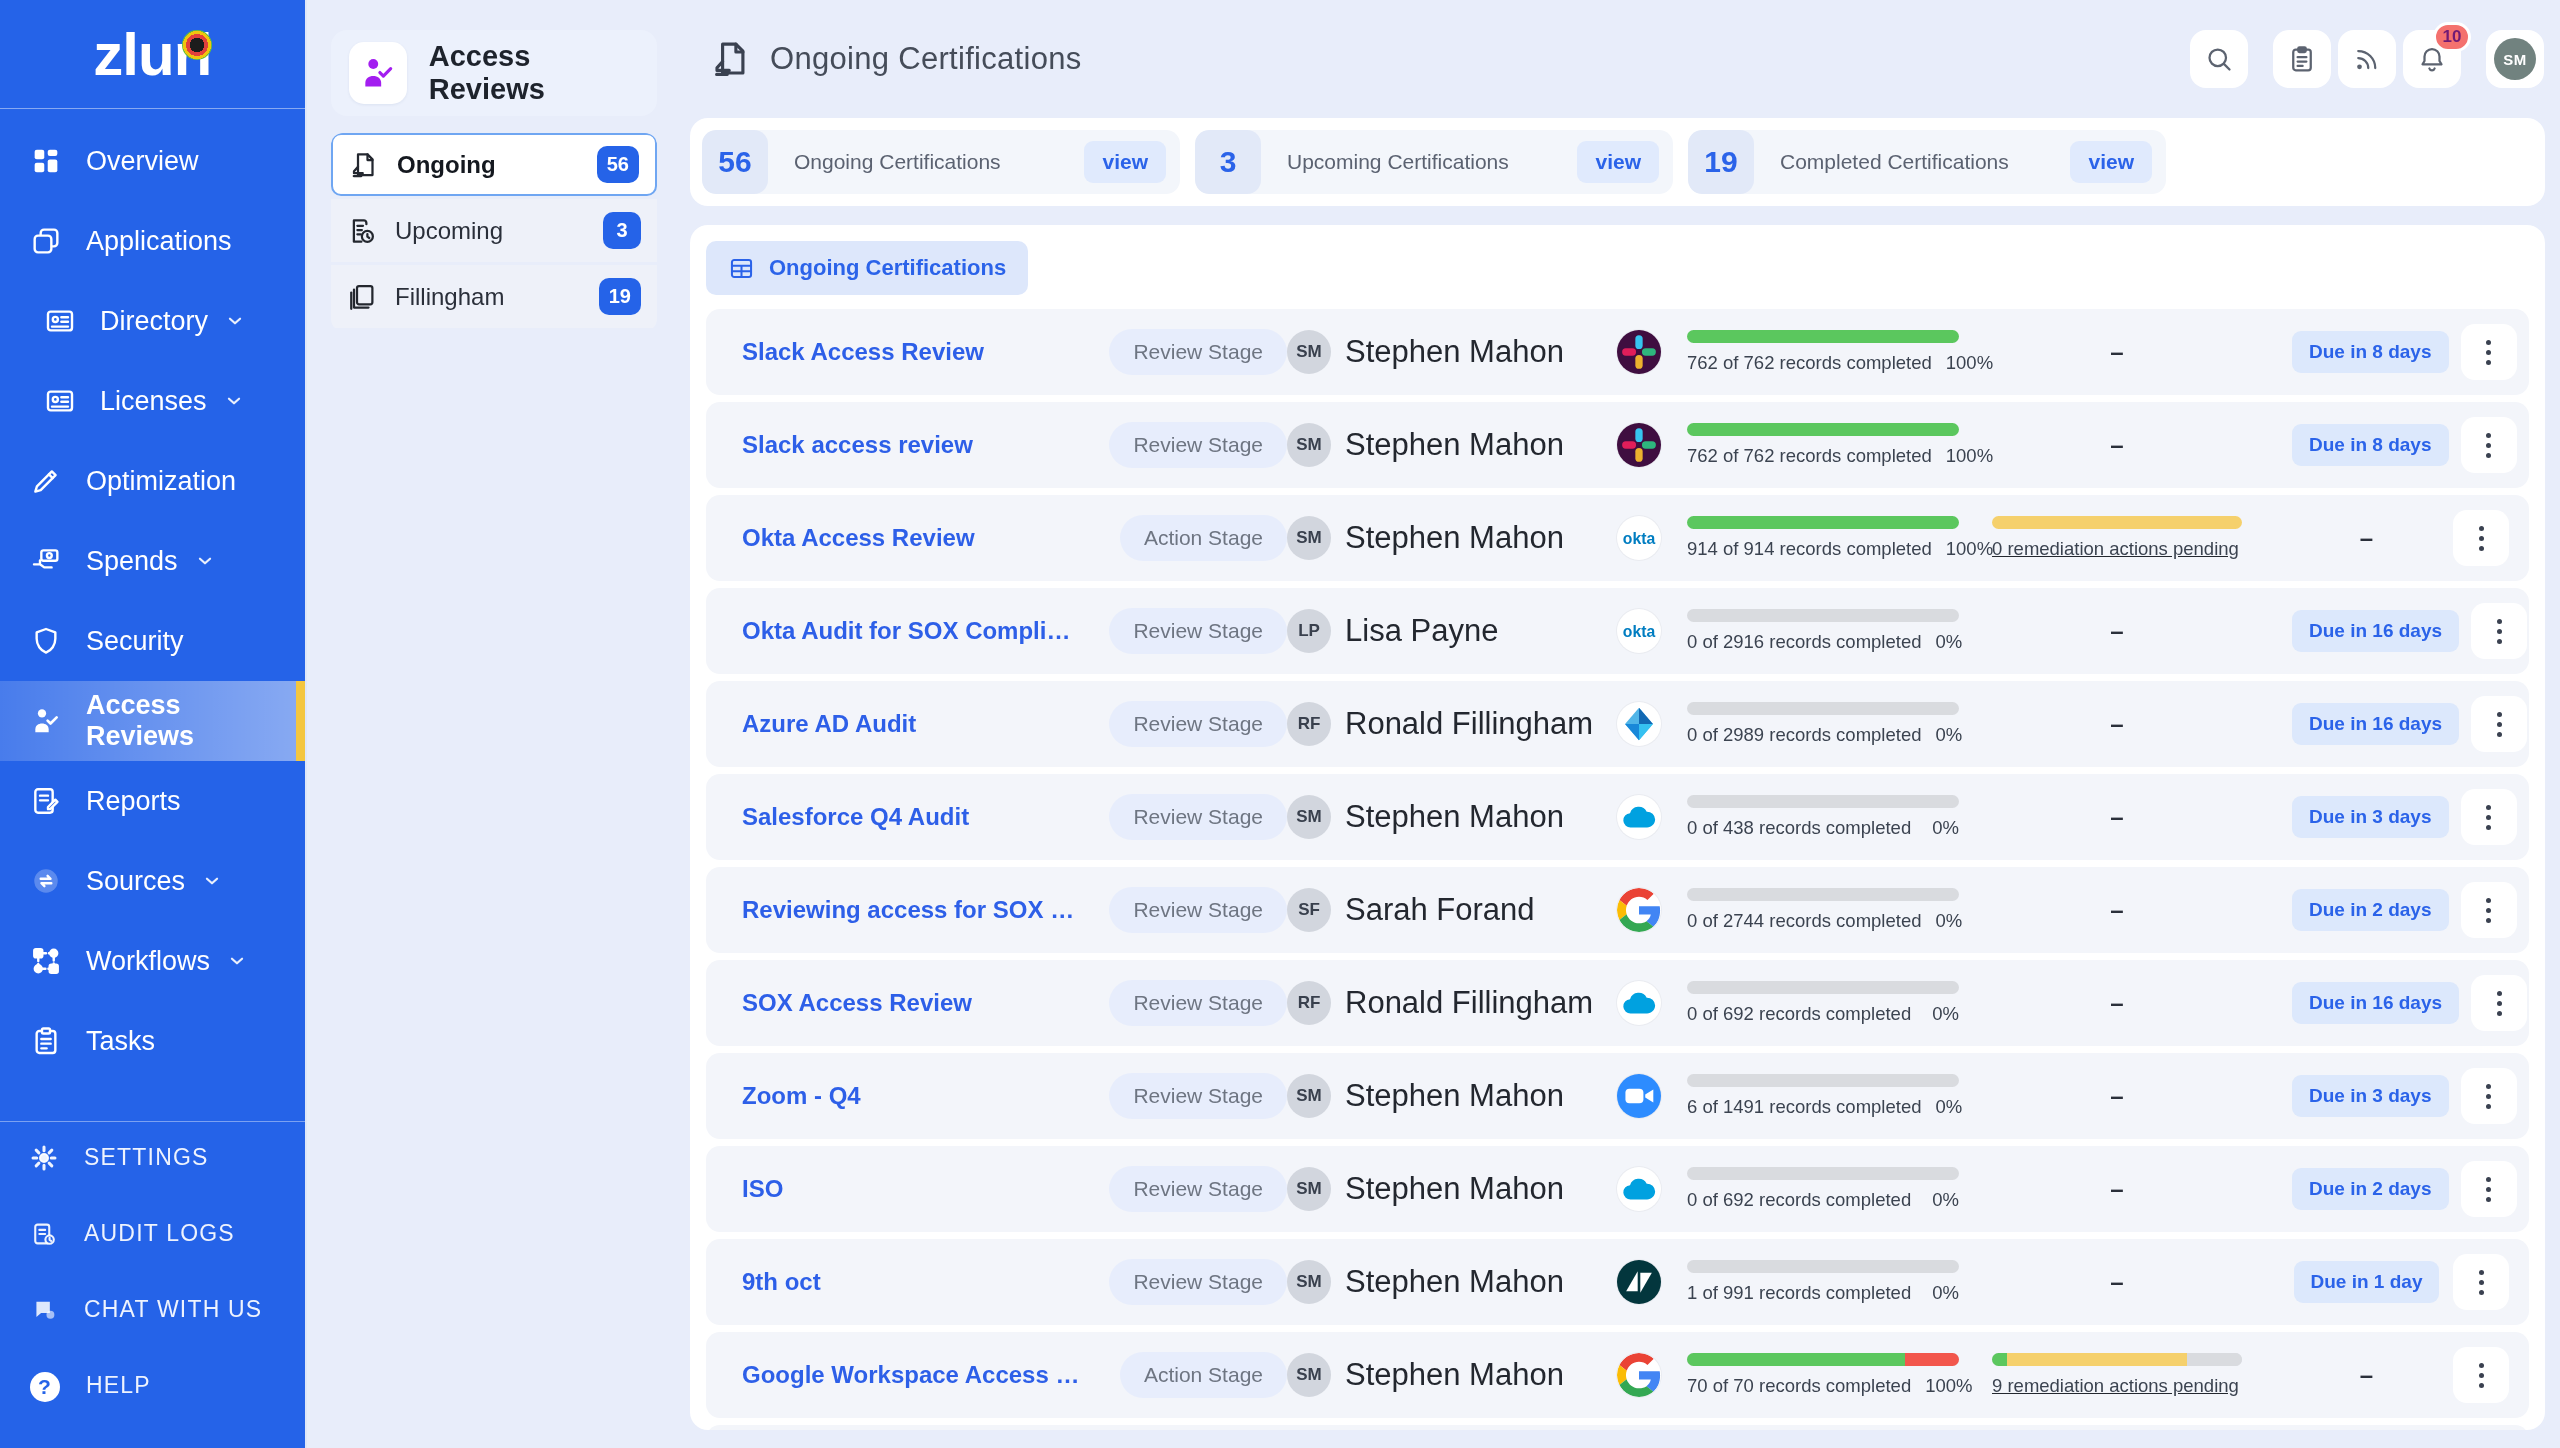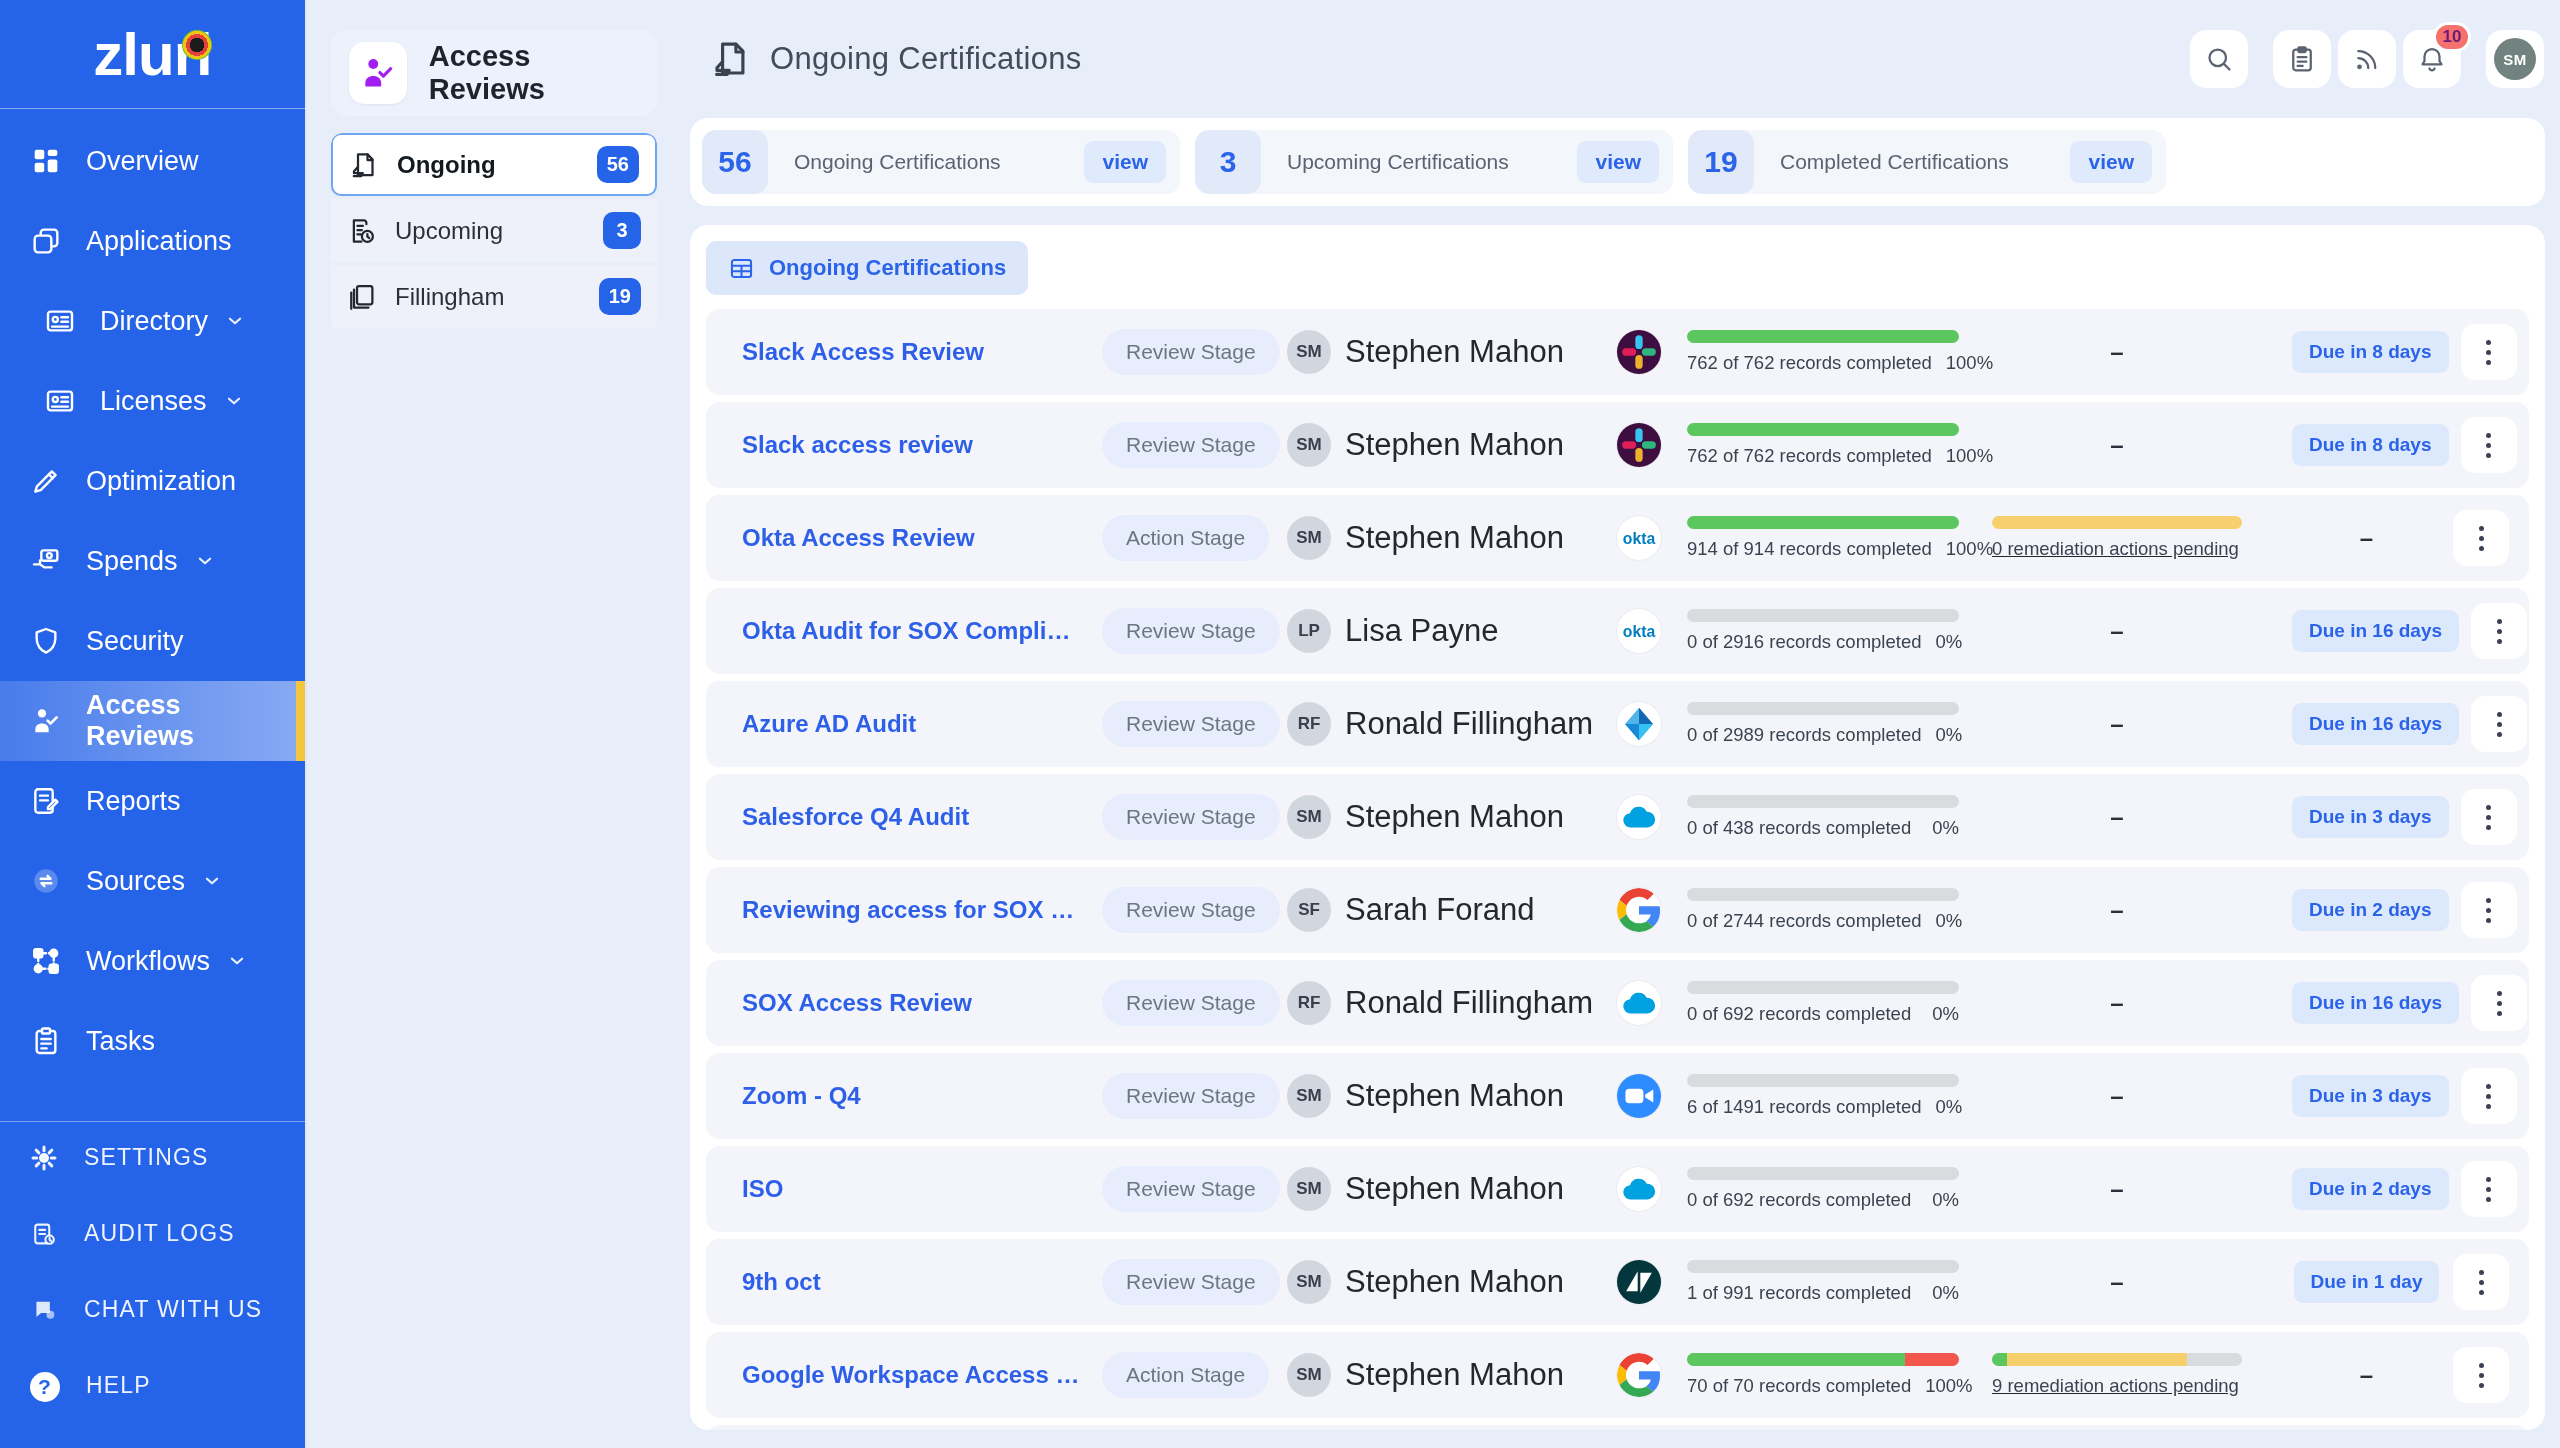--- a/index.html
+++ b/index.html
@@ -91,21 +91,21 @@
     padding:16px; overflow:hidden; }
   .tab-pill { display:inline-flex; align-items:center; gap:14px; height:54px; padding:0 22px;
     background:#DDE7FB; border-radius:10px; border:none; cursor:pointer; margin-bottom:14px; font-family:inherit; }
   .tab-pill .icn { width:27px; height:27px; color:#2B63E9; }
   .tab-label { font-size:22px; font-weight:700; color:#2B63E9; }
 
   .crow { height:86px; background:#F3F5FA; border-radius:14px; margin-bottom:7px;
     display:flex; align-items:center; padding:0 20px 0 36px; }
   .c-name { flex:0 0 360px; font-size:24px; font-weight:700; color:#2D5FE8; text-decoration:none;
     white-space:nowrap; overflow:hidden; text-overflow:ellipsis; padding-right:20px; }
-  .c-stage { flex:0 0 185px; }
+  .c-stage { flex:0 0 185px;text-align:right; }
   .stage-pill { display:inline-block; background:#E7EDFC; color:#6E7582; font-size:21px;
     padding:11px 24px; border-radius:26px; white-space:nowrap; }
   .c-owner { flex:0 0 330px; display:flex; align-items:center; gap:14px; }
   .owner-av { width:44px; height:44px; border-radius:50%; background:#D2D6DE; color:#39404D;
     font-size:17px; font-weight:600; display:flex; align-items:center; justify-content:center; }
   .owner-nm { font-size:31px; color:#23272F; white-space:nowrap; }
   .c-app { flex:0 0 70px; display:flex; align-items:center; }
   .app-badge { width:44px; height:44px; border-radius:50%; overflow:hidden; display:flex;
     align-items:center; justify-content:center; background:#fff; box-shadow:0 0 0 1px rgba(0,0,0,.04); }
   .app-badge svg { width:100%; height:100%; display:block; }

